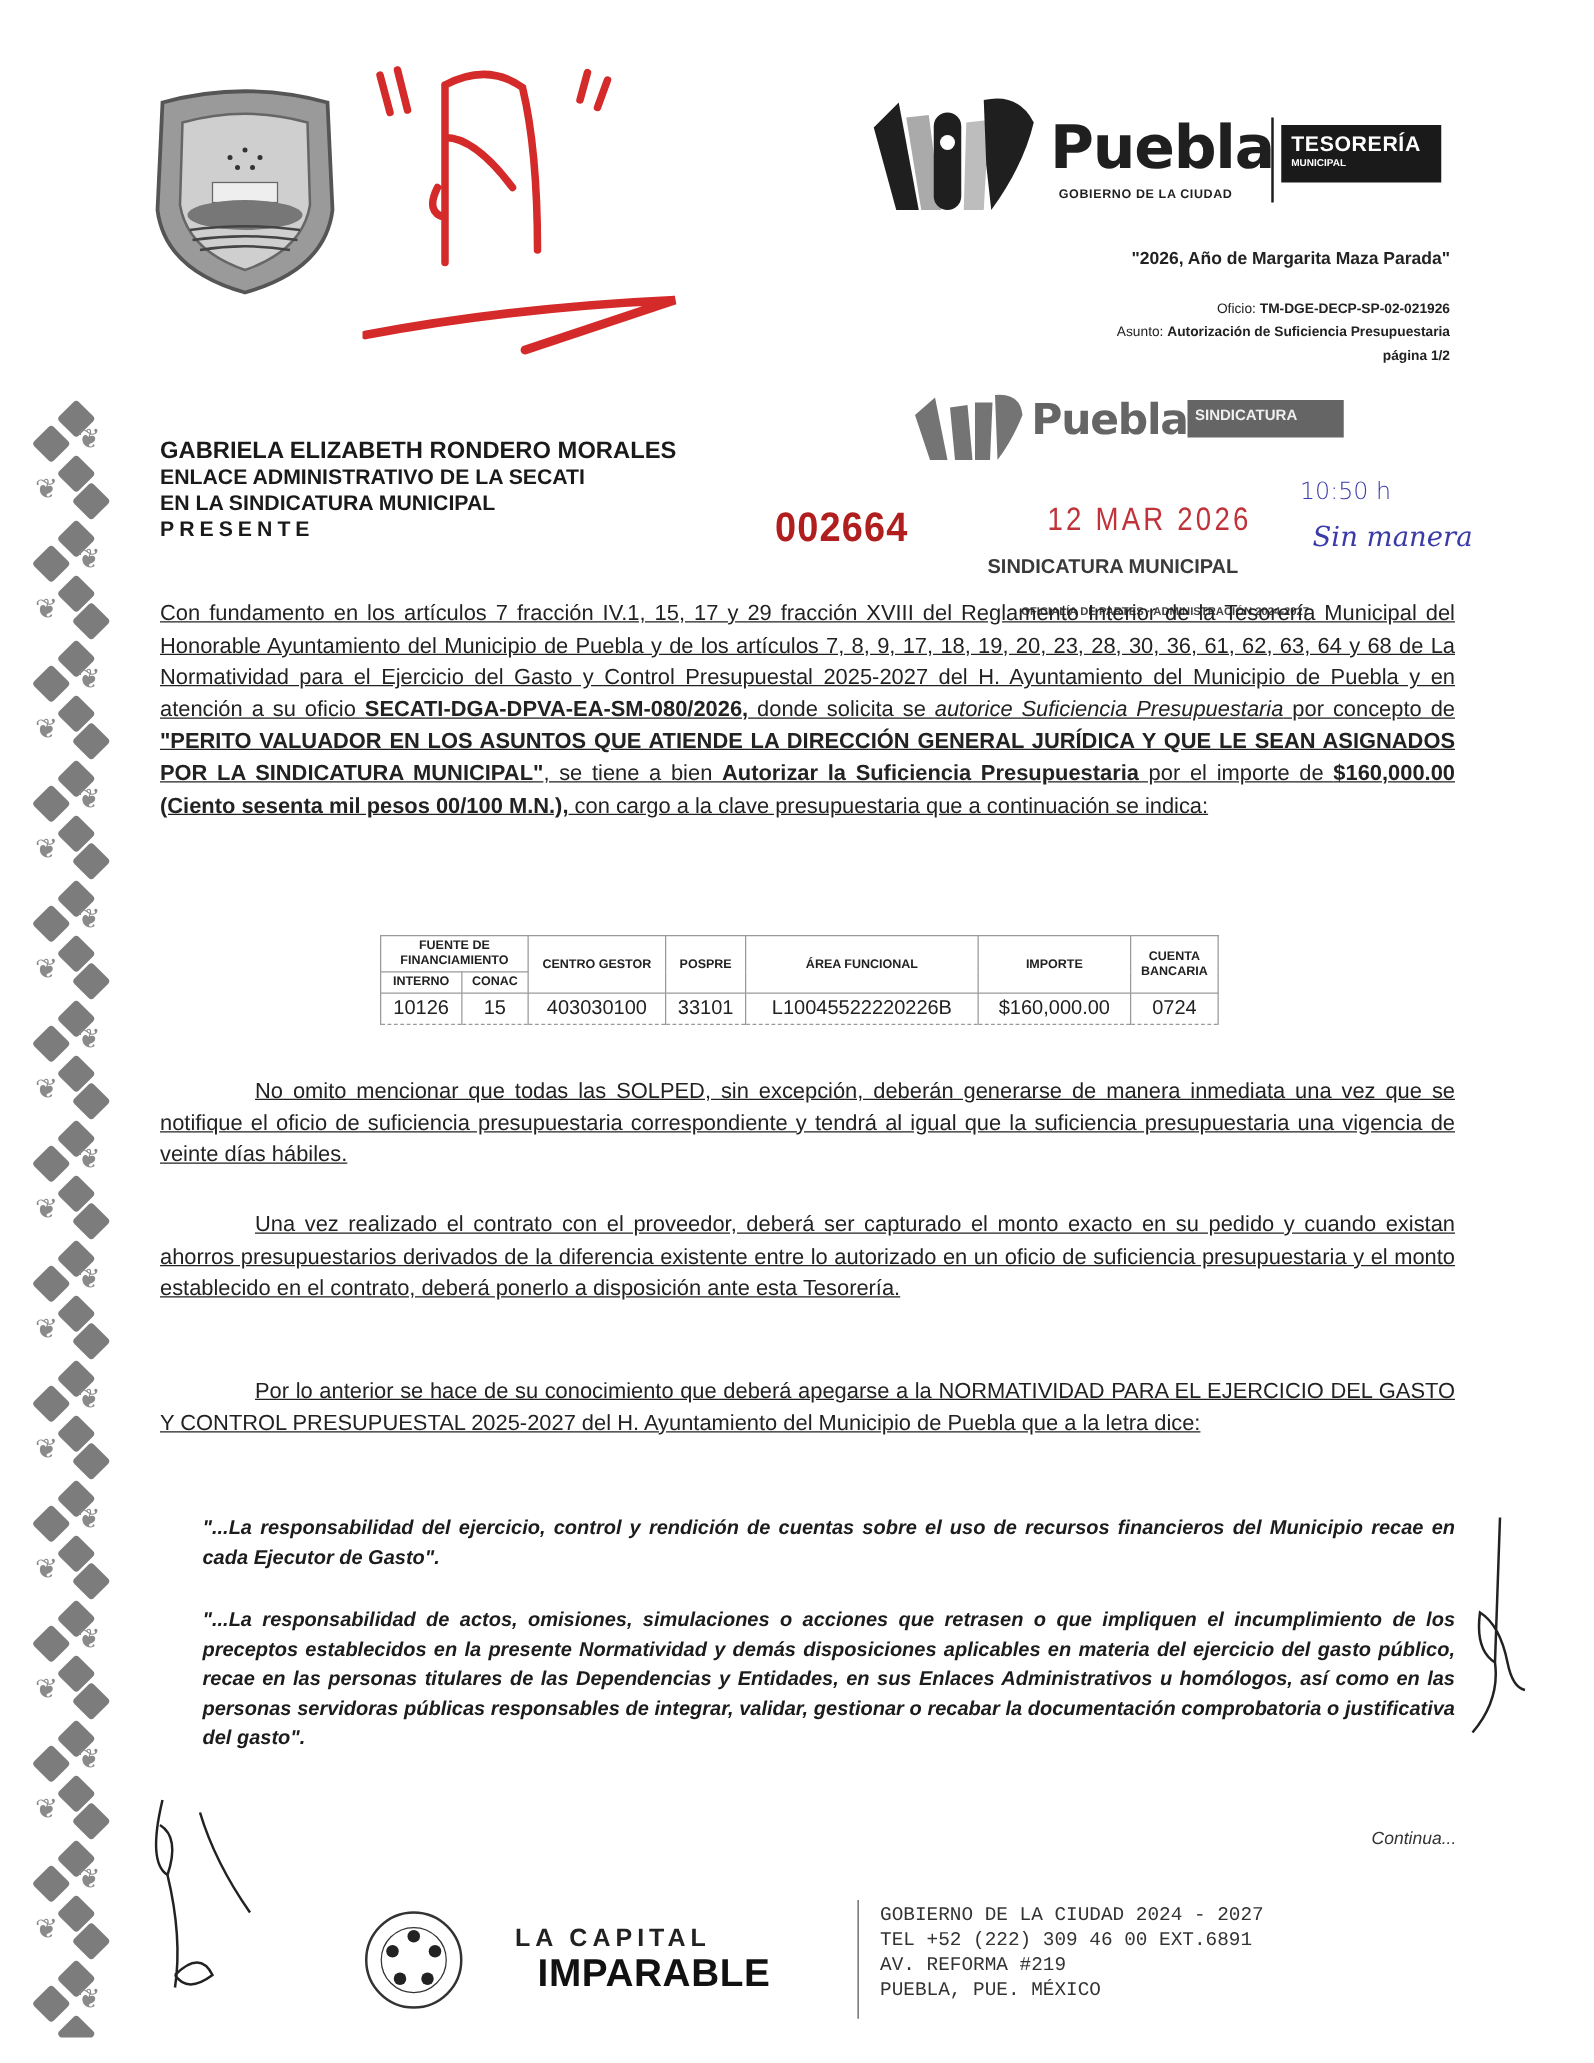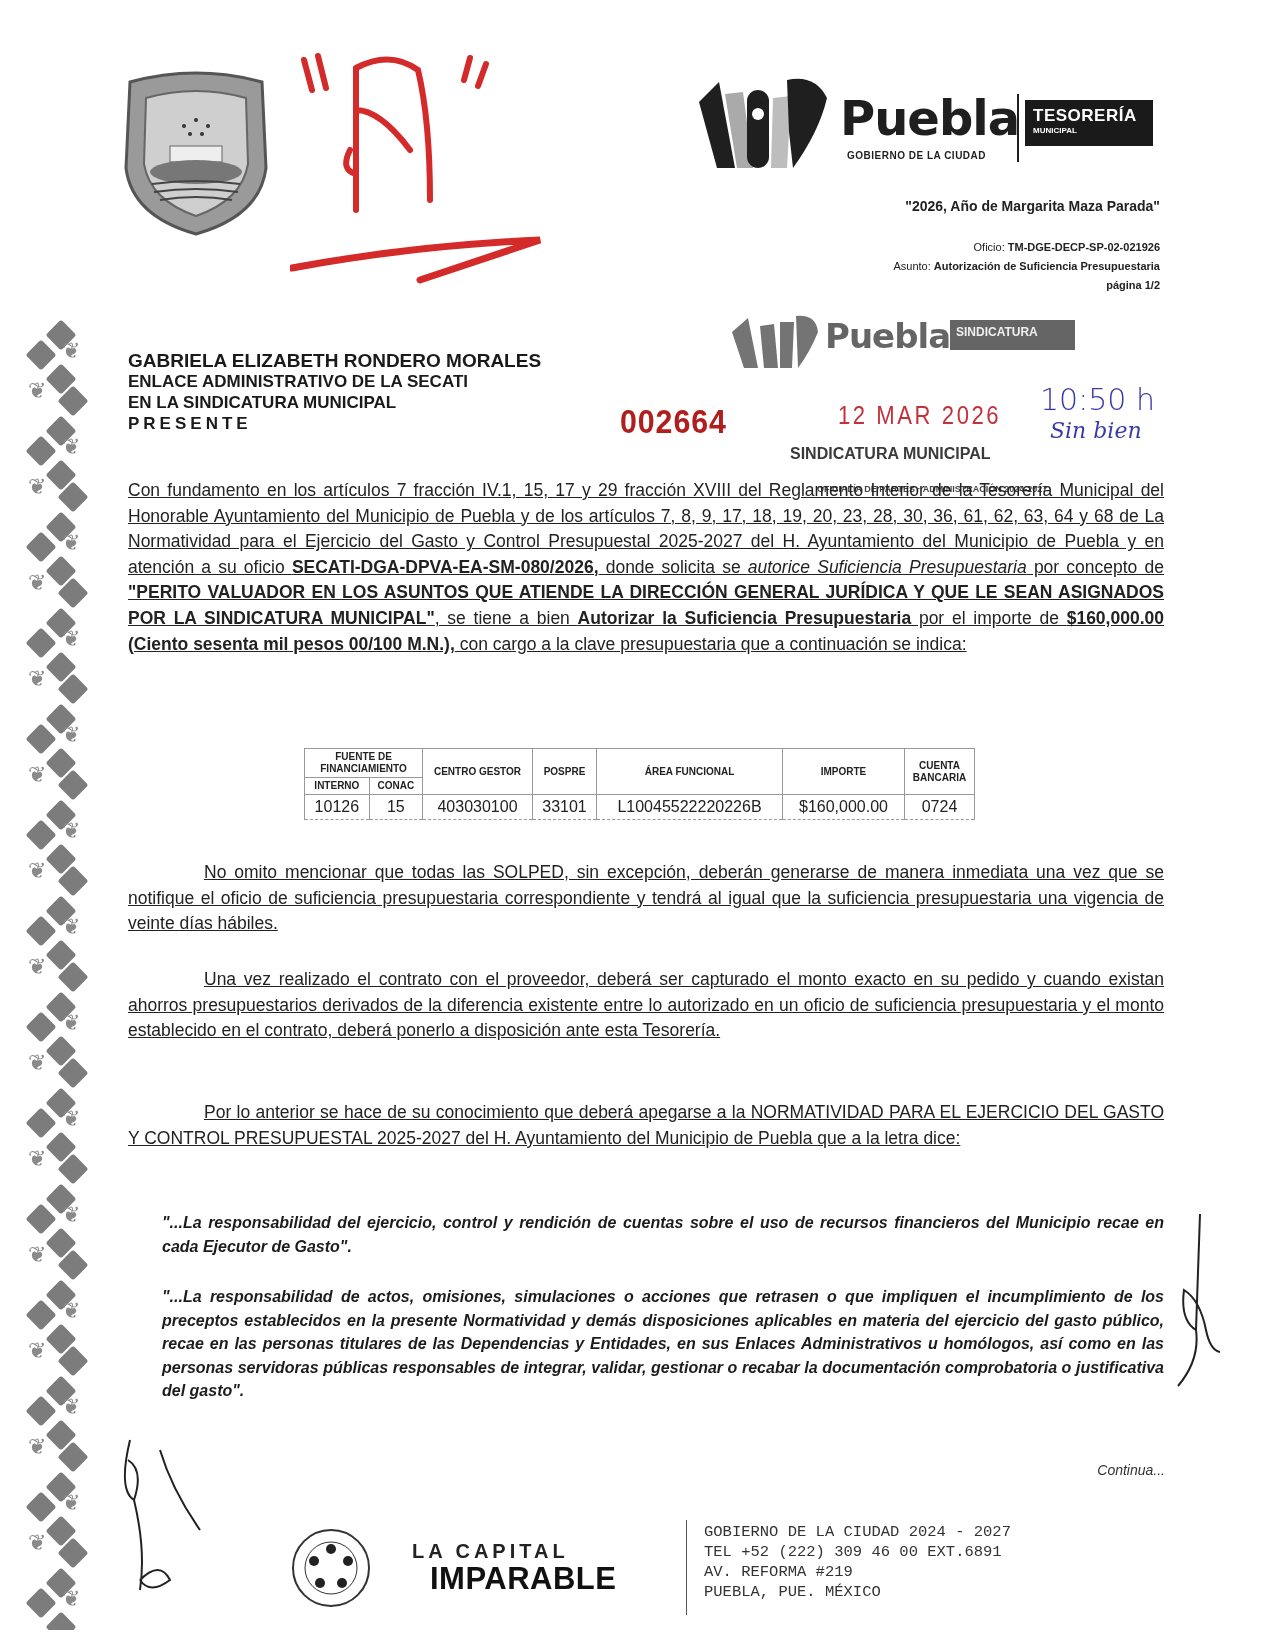--- a/index.html
+++ b/index.html
@@ -31,21 +31,21 @@
 
   
   .stamp-logo { position: absolute; left: 730px; top: 312px; width: 350px; height: 56px; opacity: 0.9; }
   .stamp-logo .sw { position: absolute; left: 95px; top: 4px; font-size: 34px; font-weight: bold; color: #555; font-family: "DejaVu Sans", sans-serif; letter-spacing: -1px; }
   .stamp-logo .sbox { position: absolute; left: 220px; top: 8px; width: 125px; height: 30px; background: #555; color: #eee; font-size: 12px; font-weight: bold; padding: 5px 6px; }
   .stamp-logo .sfig { position: absolute; left: 0; top: 0; width: 90px; height: 56px; }
   .folio { position: absolute; left: 620px; top: 403px; font-size: 33px; font-weight: bold; color: #b01e1e; font-family: "Liberation Sans Narrow", "Liberation Sans", sans-serif; letter-spacing: 1px; transform: scaleX(0.92); transform-origin: left; }
   .stamp-date { position: absolute; left: 838px; top: 400px; font-size: 26px; color: #c0333a; letter-spacing: 3px; transform: scaleX(0.85); transform-origin: left; }
   .stamp-dept { position: absolute; left: 790px; top: 445px; font-size: 16px; font-weight: bold; color: #3a3a3a; }
   .stamp-dept2 { position: absolute; left: 817px; top: 468px; font-size: 9px; font-weight: bold; color: #444; margin-top: 16px; }
-  .hand-time { position: absolute; left: 1040px; top: 382px; font-size: 30px; color: #3a3aa8; font-family: "DejaVu Sans", sans-serif; font-weight: 200; }
+  .hand-time { position: absolute; left: 1040px; top: 382px; font-size: 19px; color: #3a3aa8; font-family: "DejaVu Sans", sans-serif; font-weight: 200; }
   .hand-note { position: absolute; left: 1050px; top: 418px; font-size: 22px; color: #3a3aa8; font-family: "DejaVu Serif", serif; font-style: italic; }
 
   
   .addressee { position: absolute; left: 128px; top: 350px; font-weight: bold; font-size: 17px; line-height: 21px; color: #1a1a1a; }
   .addressee .name { font-size: 19px; }
   .addressee .presente { letter-spacing: 4px; }
 
   
   .body-p { position: absolute; left: 128px; width: 1036px; font-size: 17.5px; line-height: 25.6px; text-align: justify; color: #222; text-decoration: underline; }
   .body-p b { font-weight: bold; }
@@ -245,21 +245,21 @@
     <path d="M2 20 L18 6 L28 56 L14 56 Z M30 14 L44 12 L48 56 L34 56 Z M50 10 L64 10 L62 56 L50 56 Z M66 4 Q86 2 88 20 Q80 40 68 56 Z" fill="#666"></path>
   </svg>
   <div class="sw">Puebla</div>
   <div class="sbox">SINDICATURA</div>
 </div>
 <div class="folio">002664</div>
 <div class="stamp-date">12 MAR 2026</div>
 <div class="stamp-dept">SINDICATURA MUNICIPAL</div>
 <div class="stamp-dept2">OFICIALÍA DE PARTES · ADMINISTRACIÓN 2024-2027</div>
 <div class="hand-time">10:50 h</div>
-<div class="hand-note">Sin bien</div>
+<div class="hand-note">Sin manera</div>
 
 <div class="addressee">
   <div class="name">GABRIELA ELIZABETH RONDERO MORALES</div>
   <div>ENLACE ADMINISTRATIVO DE LA SECATI</div>
   <div>EN LA SINDICATURA MUNICIPAL</div>
   <div class="presente">PRESENTE</div>
 </div>
 
 <p class="body-p" style="top:478px;">
   <span>Con fundamento en los artículos 7 fracción IV.1, 15, 17 y 29 fracción XVIII del Reglamento Interior de la Tesorería Municipal del Honorable Ayuntamiento del Municipio de Puebla y de los artículos 7, 8, 9, 17, 18, 19, 20, 23, 28, 30, 36, 61, 62, 63, 64 y 68 de La Normatividad para el Ejercicio del Gasto y Control Presupuestal 2025-2027 del H. Ayuntamiento del Municipio de Puebla y en atención a su oficio </span><b>SECATI-DGA-DPVA-EA-SM-080/2026,</b><span> donde solicita se </span><i>autorice Suficiencia Presupuestaria</i><span> por concepto de </span><b>"PERITO VALUADOR EN LOS ASUNTOS QUE ATIENDE LA DIRECCIÓN GENERAL JURÍDICA Y QUE LE SEAN ASIGNADOS POR LA SINDICATURA MUNICIPAL"</b><span>, se tiene a bien </span><b>Autorizar la Suficiencia Presupuestaria</b><span> por el importe de </span><b>$160,000.00 (Ciento sesenta mil pesos 00/100 M.N.),</b><span> con cargo a la clave presupuestaria que a continuación se indica:</span>

